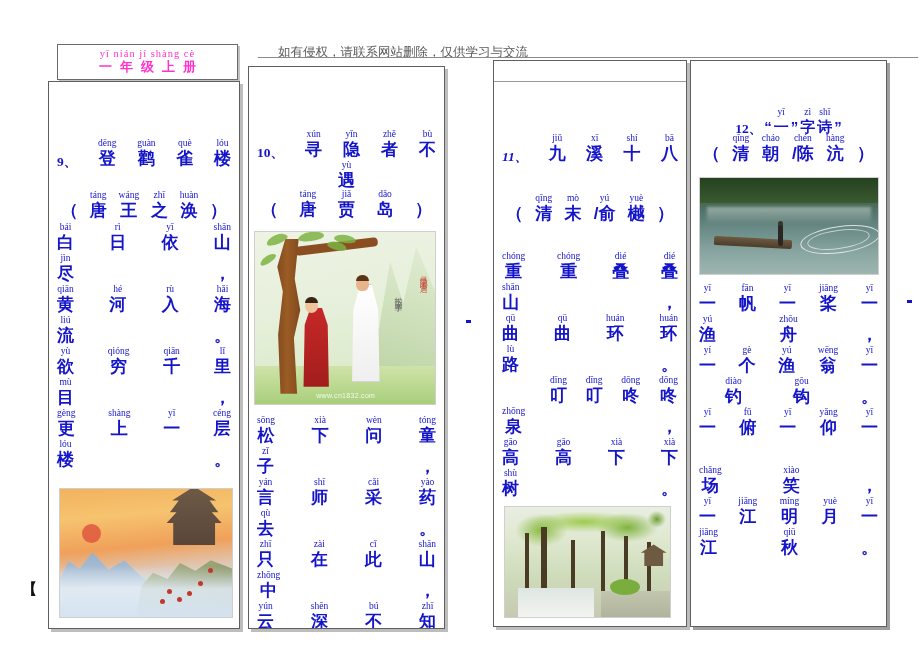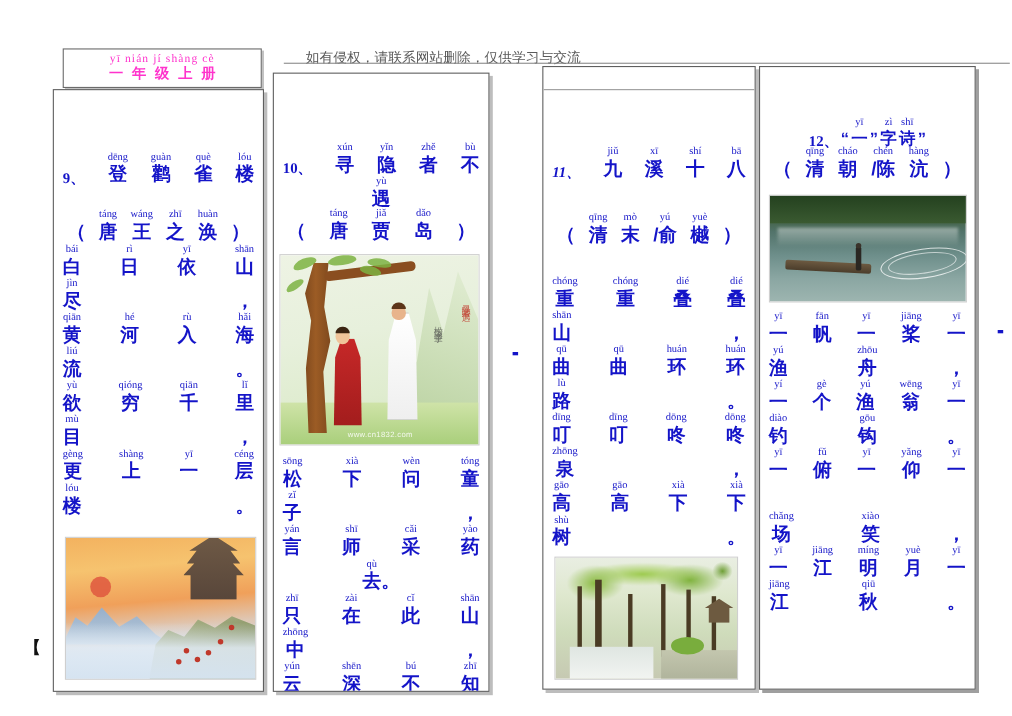--- a/index.html
+++ b/index.html
@@ -470,21 +470,21 @@
             </span>
             <span class="ru">
               <span class="p">cǎi</span>
               <span class="h">采</span>
             </span>
             <span class="ru">
               <span class="p">yào</span>
               <span class="h">药</span>
             </span>
           </div>
-          <div class="row" style="justify-content: center;">
+          <div class="row" style="justify-content: space-between;">
             <span class="ru">
               <span class="p">qù</span>
               <span class="h">去</span>
             </span>
             <span class="plain">。</span>
           </div>
           <div class="row" style="justify-content: space-between;">
             <span class="ru">
               <span class="p">zhī</span>
               <span class="h">只</span>
@@ -621,21 +621,21 @@
               <span class="h">环</span>
             </span>
           </div>
           <div class="row" style="justify-content: space-between;">
             <span class="ru">
               <span class="p">lù</span>
               <span class="h">路</span>
             </span>
             <span class="plain">。</span>
           </div>
-          <div class="row" style="justify-content: space-between;">
+          <div class="row" style="justify-content: space-between; margin-left: 48px;">
             <span class="ru">
               <span class="p">dīng</span>
               <span class="h">叮</span>
             </span>
             <span class="ru">
               <span class="p">dīng</span>
               <span class="h">叮</span>
             </span>
             <span class="ru">
               <span class="p">dōng</span>
@@ -802,21 +802,21 @@
             </span>
             <span class="ru">
               <span class="p">wēng</span>
               <span class="h">翁</span>
             </span>
             <span class="ru">
               <span class="p">yī</span>
               <span class="h">一</span>
             </span>
           </div>
-          <div class="row" style="justify-content: space-between;">
+          <div class="row" style="justify-content: space-between; margin-left: 26px;">
             <span class="ru">
               <span class="p">diào</span>
               <span class="h">钓</span>
             </span>
             <span class="ru">
               <span class="p">gōu</span>
               <span class="h">钩</span>
             </span>
             <span class="plain">。</span>
           </div>

